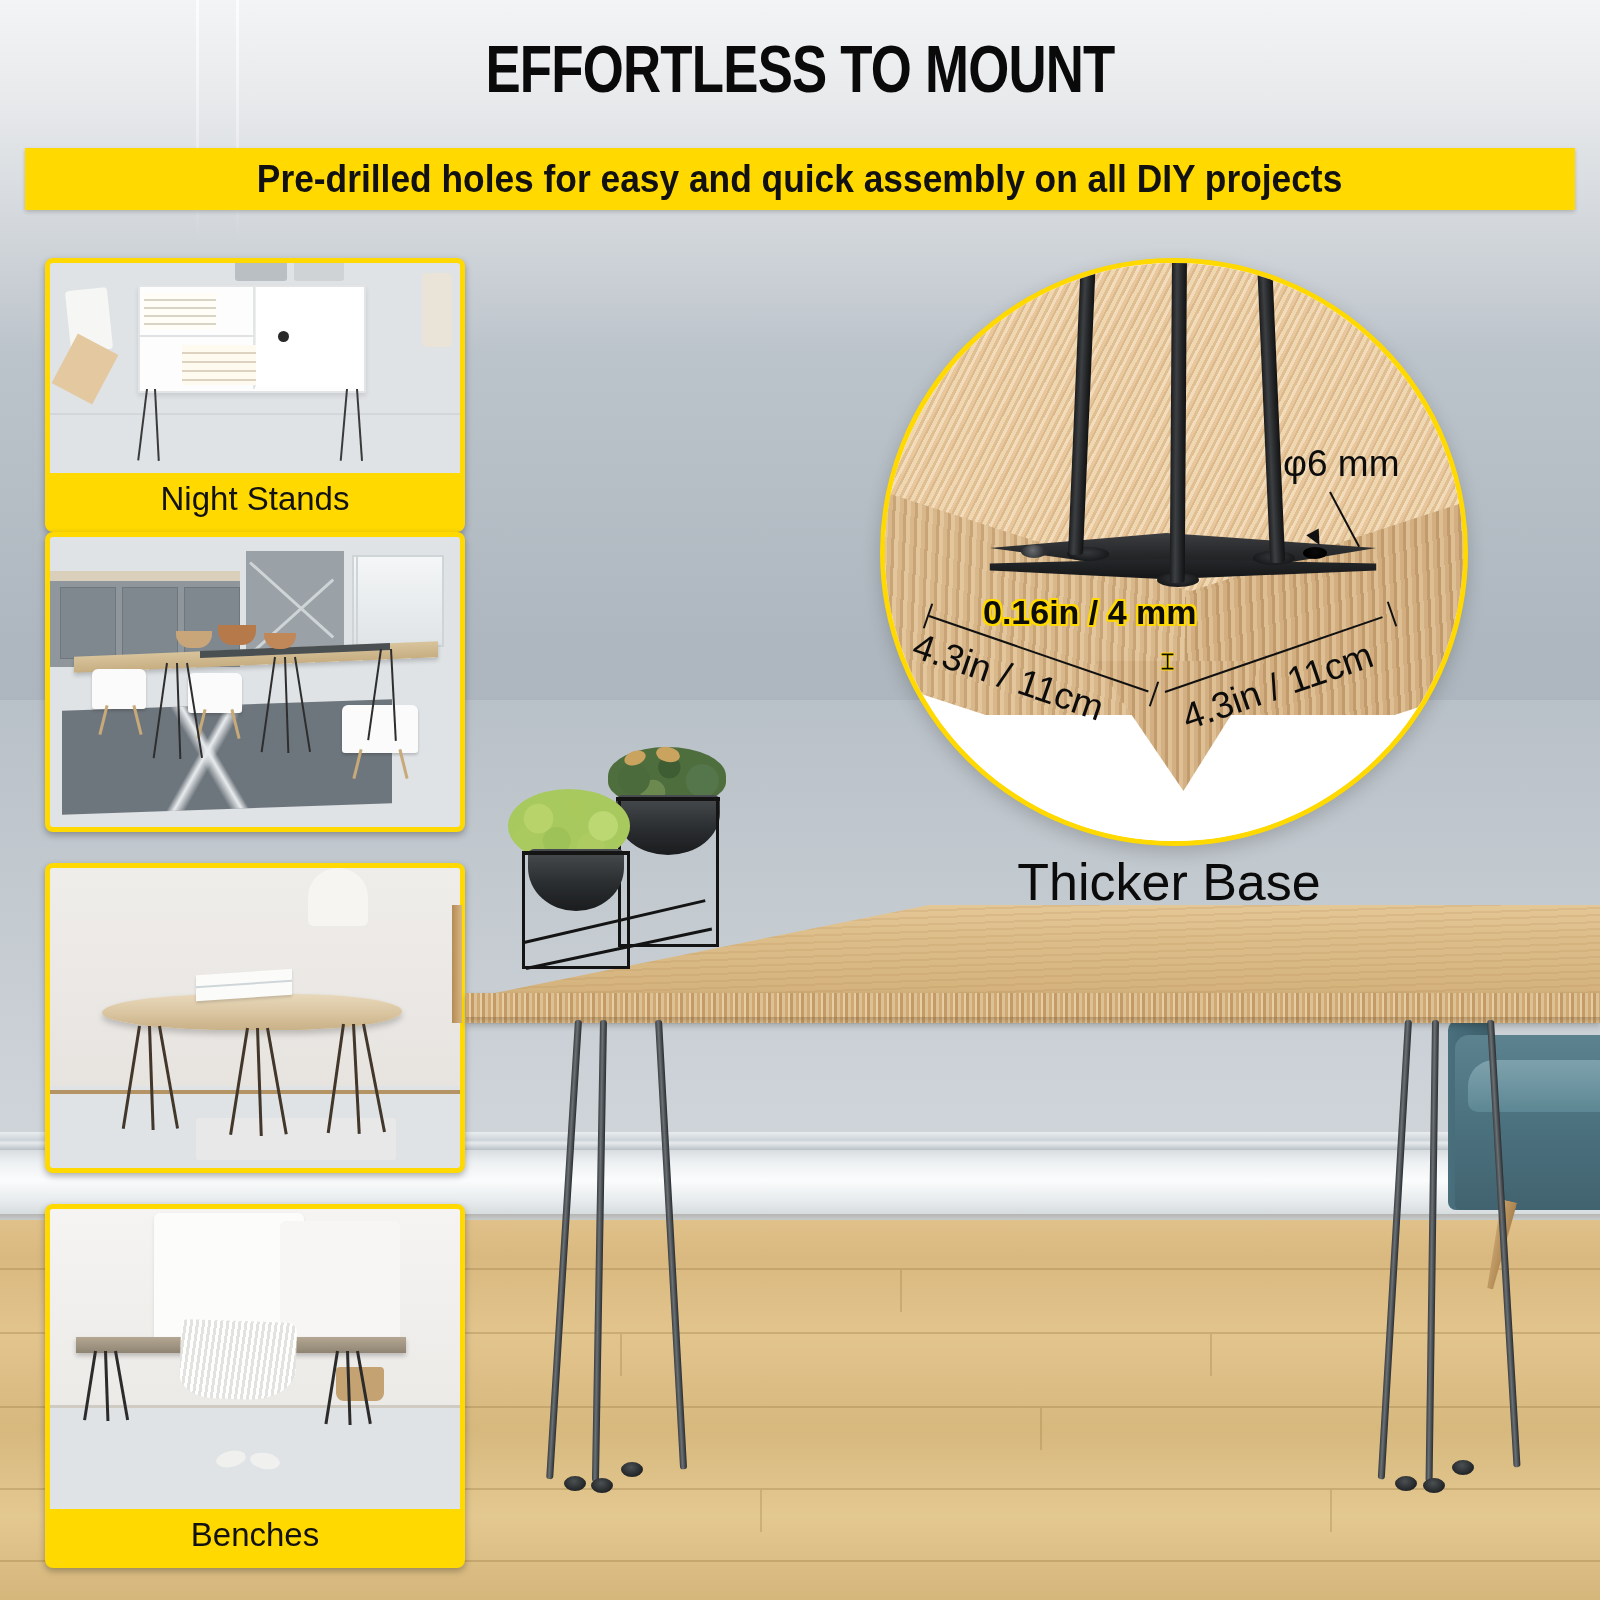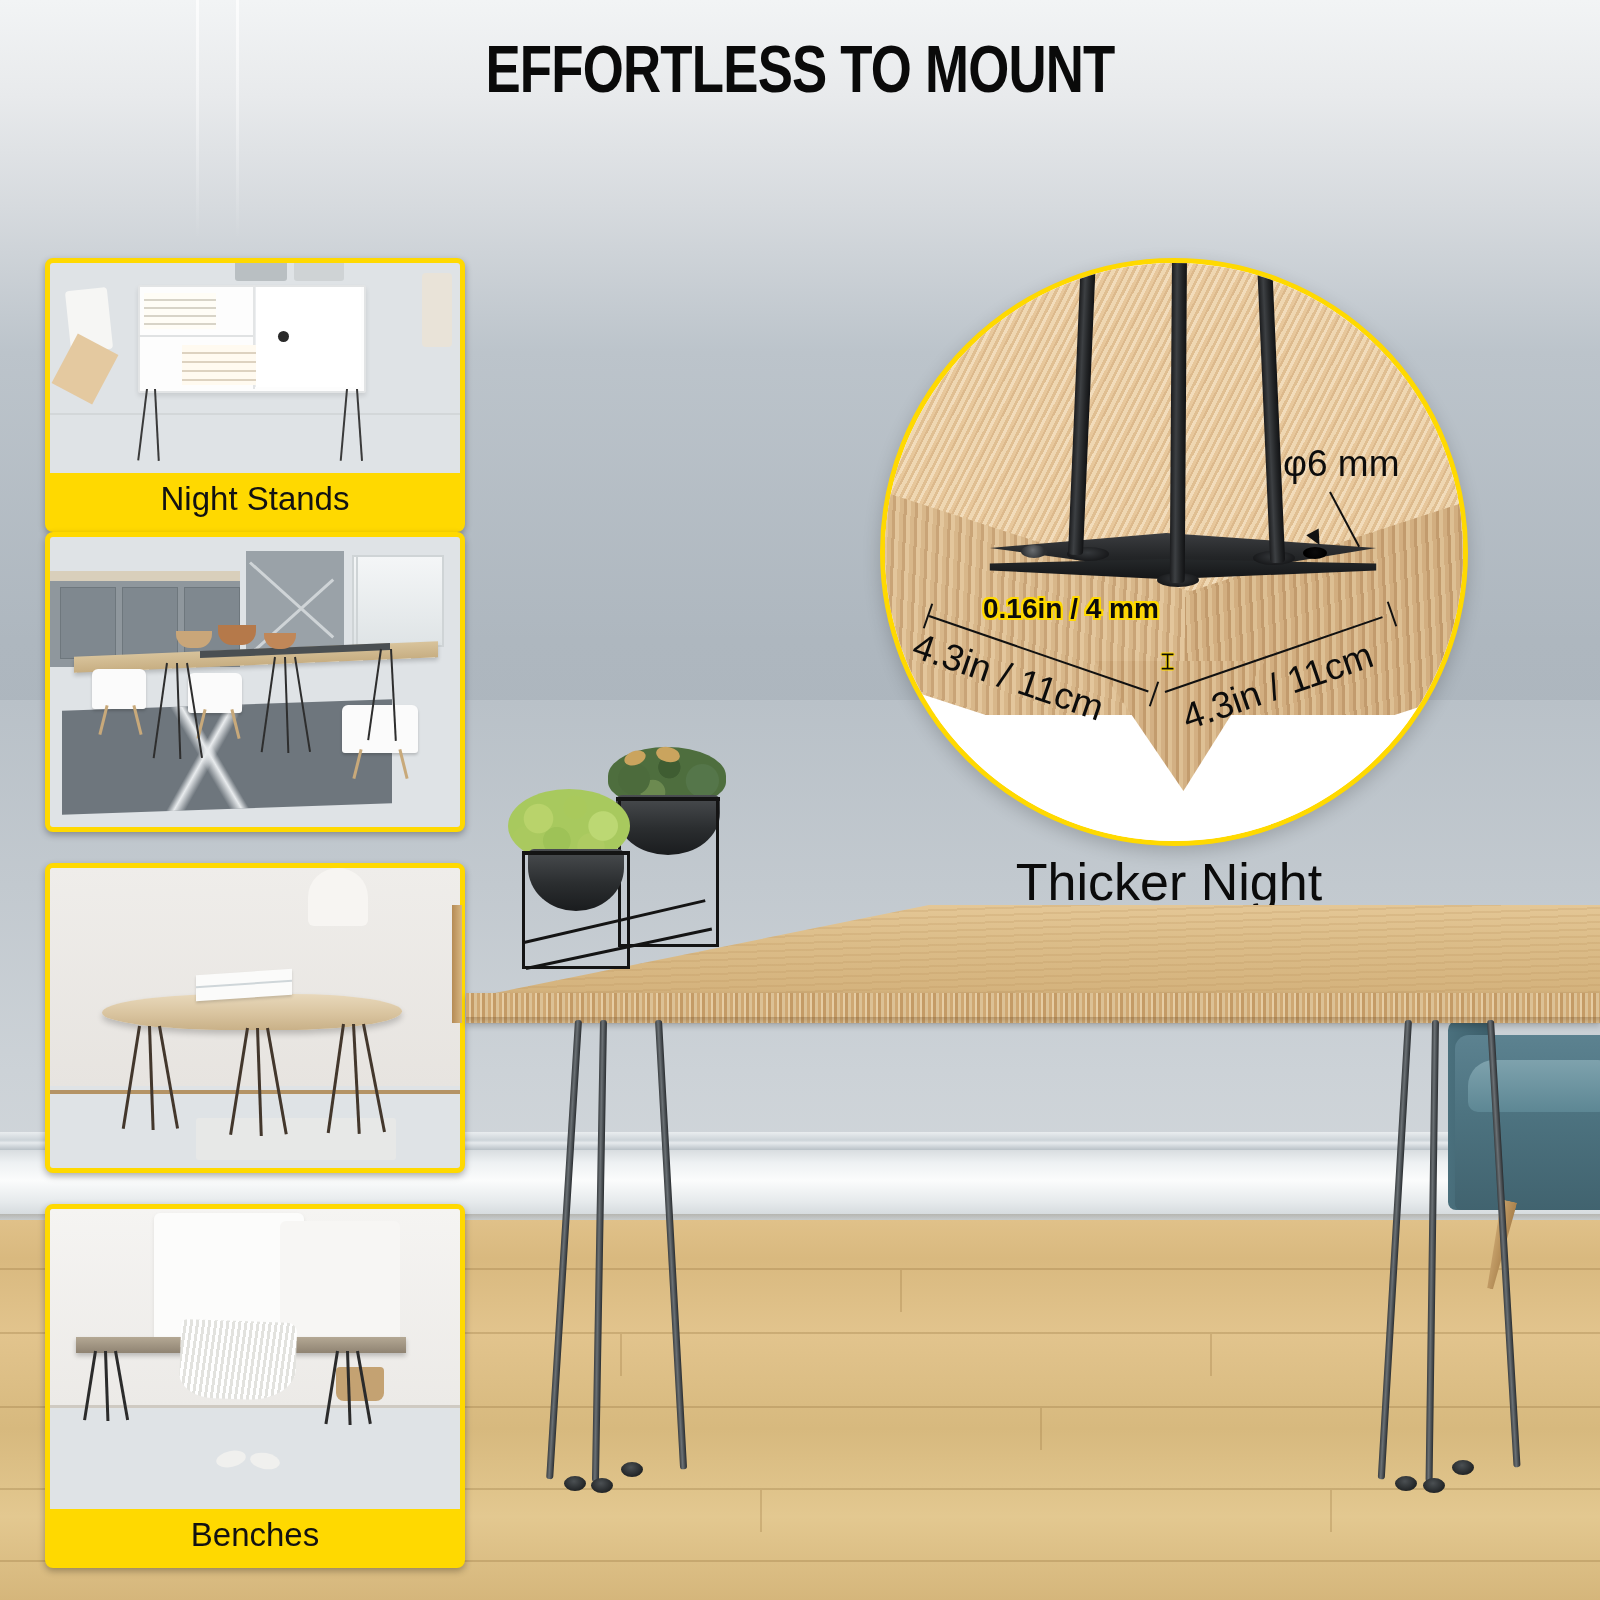--- a/index.html
+++ b/index.html
@@ -213,21 +213,21 @@
 
   .dimline{position:absolute;background:#111;height:2px;transform-origin:left center;}
   .dimtick{position:absolute;background:#111;width:2px;}
   .arrow-line{position:absolute;background:#111;height:2px;transform-origin:left center;}
   .arrow-head{position:absolute;width:0;height:0;border-left:7px solid transparent;
     border-right:7px solid transparent;border-top:15px solid #111;}
 
   .dimtext{position:absolute;color:#0c0c0c;font-weight:normal;white-space:nowrap;
     font-family:"Liberation Sans", sans-serif;}
   .dim-phi{font-size:37px;}
-  .dim-thick{font-size:28px;font-weight:bold;color:#0c0c0c;
+  .dim-thick{font-size:34px;font-weight:bold;color:#0c0c0c;
     text-shadow:
       2px 0 0 #ffd900,-2px 0 0 #ffd900,0 2px 0 #ffd900,0 -2px 0 #ffd900,
       2px 2px 0 #ffd900,-2px 2px 0 #ffd900,2px -2px 0 #ffd900,-2px -2px 0 #ffd900;}
   .dim-left{font-size:37px;transform:rotate(19deg);transform-origin:left top;}
   .dim-right{font-size:37px;transform:rotate(-19deg);transform-origin:left top;}
   .thick-icon{position:absolute;color:#0c0c0c;font-size:22px;font-weight:bold;
     text-shadow:1px 0 0 #ffd900,-1px 0 0 #ffd900,0 1px 0 #ffd900,0 -1px 0 #ffd900;}
 
   .thicker-base-label{
     position:absolute;left:880px;top:852px;width:578px;text-align:center;
@@ -323,20 +323,23 @@
     <div class="floor-seam" style="left:900px;top:50px;"></div>
     <div class="floor-seam" style="left:620px;top:114px;"></div>
     <div class="floor-seam" style="left:1210px;top:114px;"></div>
     <div class="floor-seam" style="left:430px;top:188px;"></div>
     <div class="floor-seam" style="left:1040px;top:188px;"></div>
     <div class="floor-seam" style="left:760px;top:270px;"></div>
     <div class="floor-seam" style="left:1330px;top:270px;"></div>
   </div>
 
   <div class="headline">EFFORTLESS TO MOUNT</div>
+  <div class="subbanner">
+    <span>Pre-drilled holes for easy and quick assembly on all DIY projects</span>
+  </div>
 
   <div class="thumb-col">
 
     <div class="card" style="top:0;">
       <div class="photo p1">
         <div class="side-obj"></div>
         <div class="side-board"></div>
         <div class="dark-a"></div>
         <div class="dark-b"></div>
         <div class="chair-r"></div>
@@ -468,21 +471,21 @@
     <div class="dimtext dim-right" style="left:292px;top:436px;">4.3in / 11cm</div>
 
     <div class="dimtext dim-thick" style="left:98px;top:330px;">0.16in / 4 mm</div>
     <div class="thick-icon" style="left:276px;top:386px;">⌶</div>
 
     <div class="dimtext dim-phi" style="left:398px;top:180px;text-align:right;">φ6 mm</div>
     <div class="arrow-line" style="left:445px;top:228px;width:62px;transform:rotate(62deg);"></div>
     <div class="arrow-head" style="left:424px;top:268px;transform:rotate(-28deg);"></div>
   </div>
 
-  <div class="thicker-base-label">Thicker Night</div>
+  <div class="thicker-base-label">Thicker Base</div>
 
   <div class="chair-back"></div>
   <div class="chair-seat"></div>
   <div class="chair-arm"></div>
   <div class="chair-leg" style="left:1492px;top:1200px;transform:rotate(12deg);"></div>
 
   <div class="edge-wood-left"></div>
   <div class="table-top"></div>
   <div class="table-grain"></div>
   <div class="table-edge"></div>

